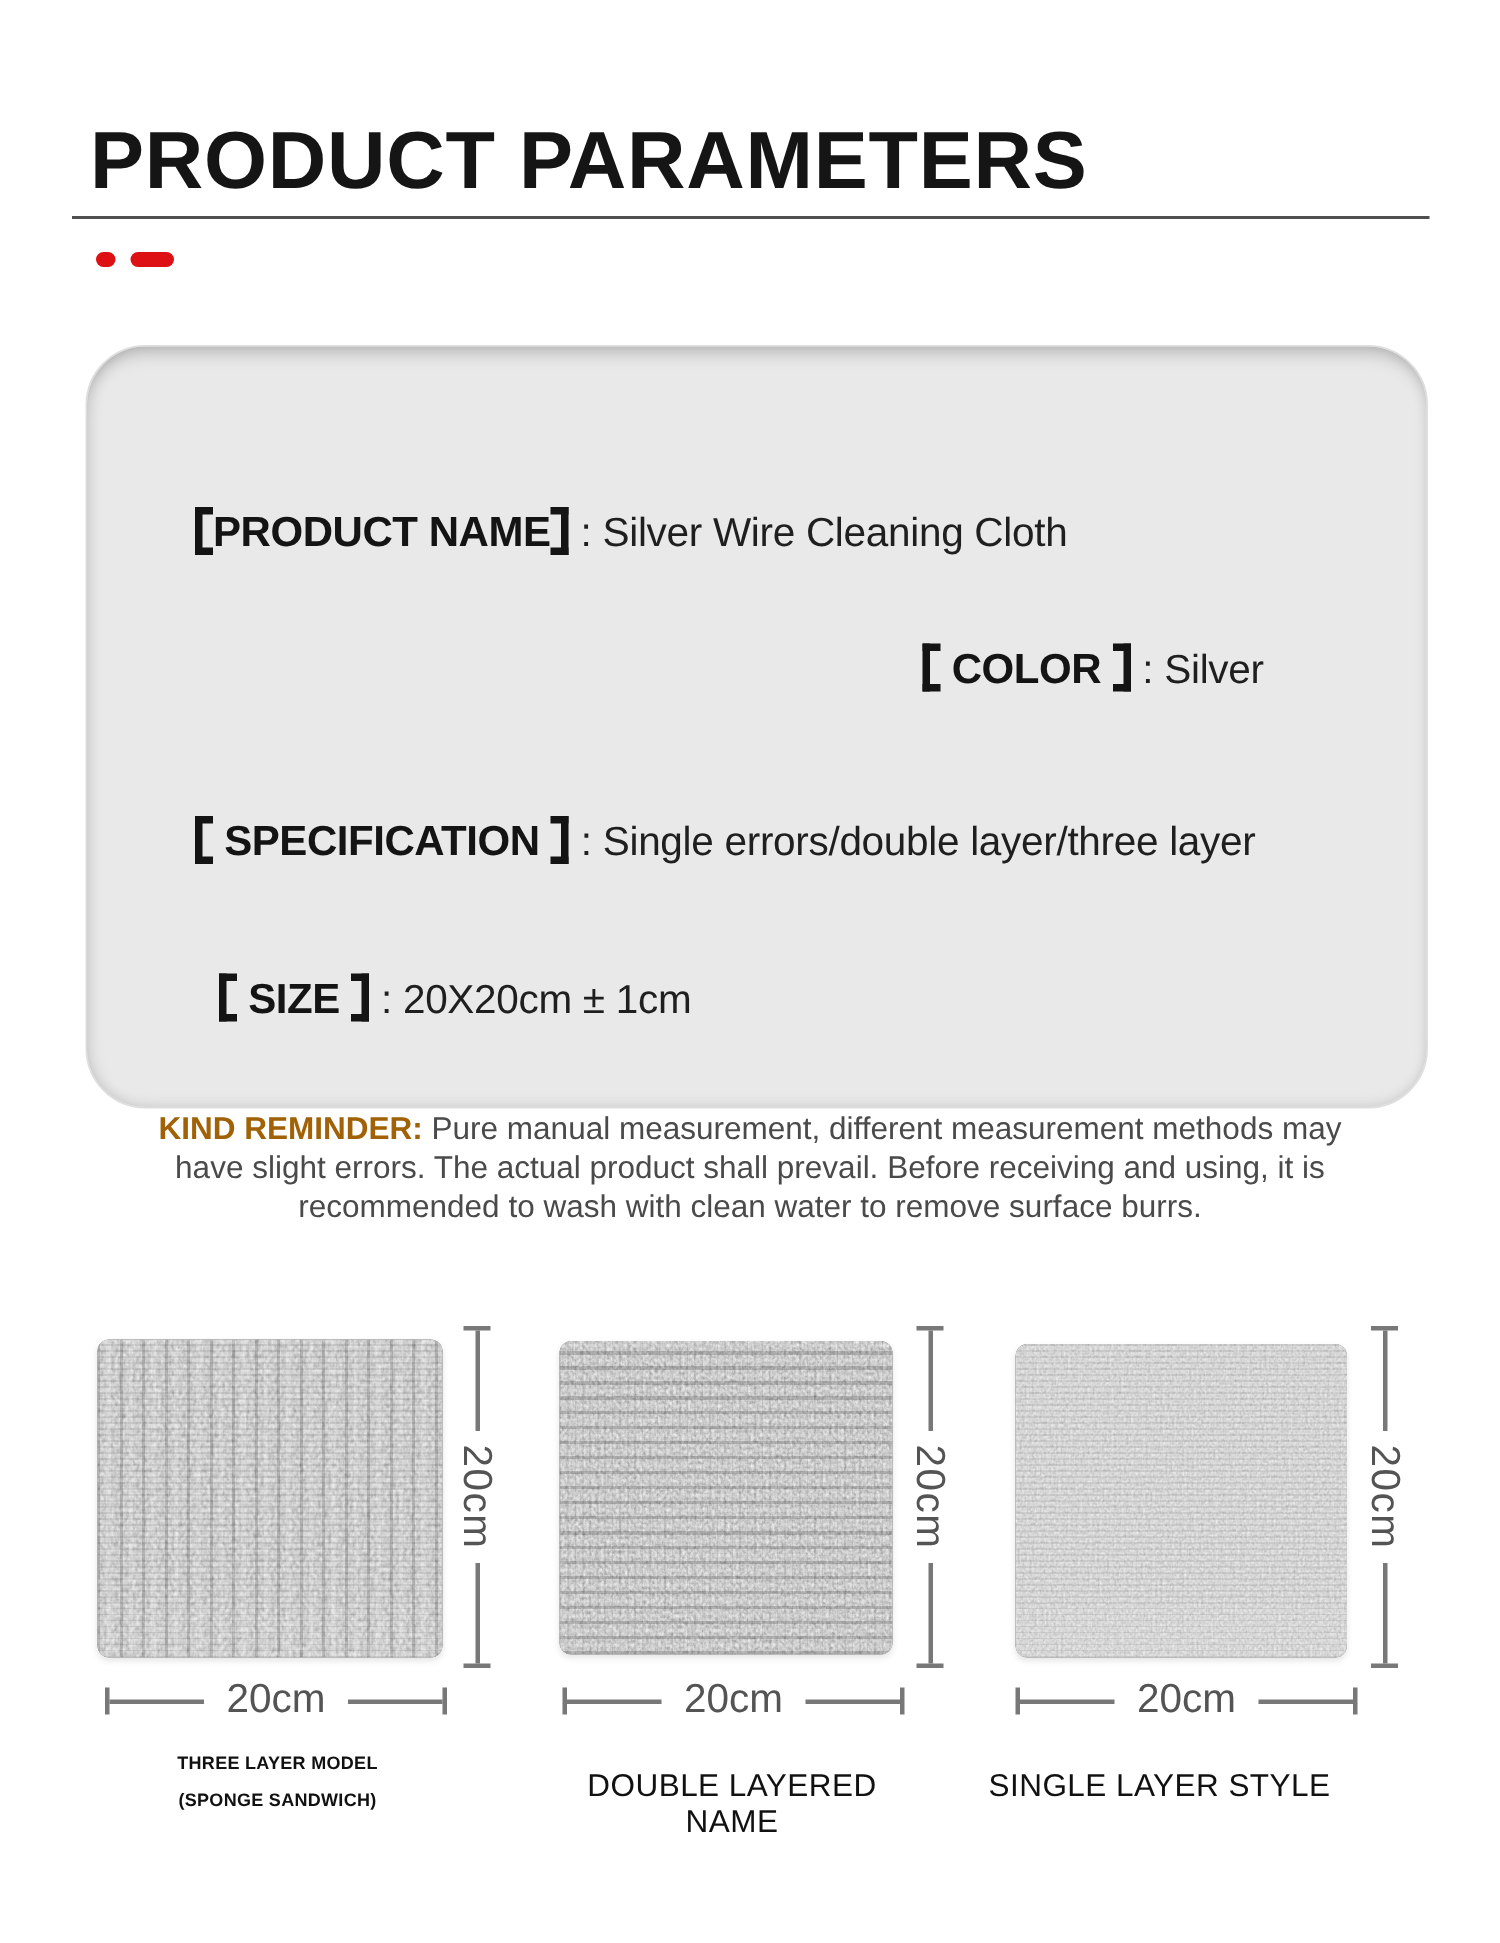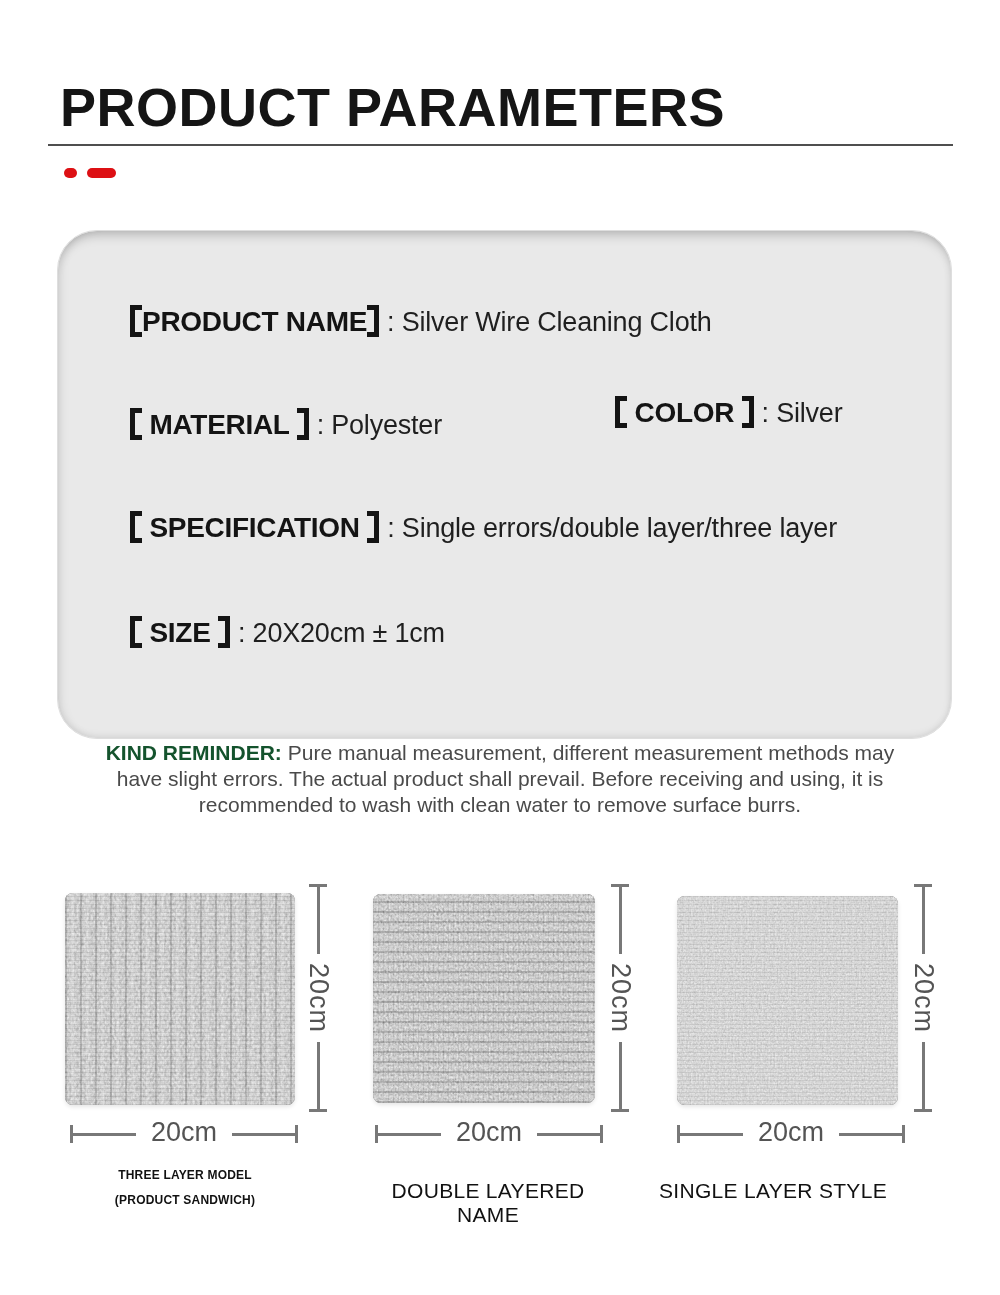--- a/index.html
+++ b/index.html
@@ -31,26 +31,26 @@
   
   .spec-card {
     position:absolute; left:57px; top:230px; width:893px; height:507px;
     background:#e9e9e9; border-radius:40px;
     border:1px solid #dedede;
     box-shadow: inset 0 10px 12px -7px rgba(0,0,0,.25),
                 inset 8px 0 12px -8px rgba(0,0,0,.14),
                 inset -6px 0 10px -7px rgba(0,0,0,.10),
                 inset 0 -7px 10px -7px rgba(0,0,0,.12);
   }
-  .spec-row { position:absolute; white-space:nowrap; }
+  .spec-row { position:absolute; white-space:nowrap;margin-top:33px; }
   .spec-row.r1 { left:130px; top:305px; }
   .spec-row.r2 { left:130px; top:408px; }
   .spec-row.r2b { left:615px; top:396px; }
   .spec-row.r3 { left:130px; top:511px; }
-  .spec-row.r4 { left:130px; top:616px; }
+  .spec-row.r4 { left:146px; top:616px; }
   .spec-label {
     font-weight:bold; font-size:28px; color:#141414; letter-spacing:-0.3px;
   }
   .spec-value {
     font-size:27px; color:#1f1f1f; margin-left:8px; letter-spacing:-0.2px;
   }
   
   .bk {
     display:inline-block; box-sizing:border-box;
     width:12px; height:32px;
@@ -58,21 +58,21 @@
     vertical-align:-6px;
   }
   .bk.r { transform:scaleX(-1); }
   .bktxt { white-space:pre; font-weight:bold; }
 
   
   .reminder {
     position:absolute; left:92px; top:740px; width:816px;
     text-align:center; font-size:21px; line-height:26px; color:#4a4a4a;
   }
-  .reminder b { color:#14532d; font-weight:bold; }
+  .reminder b { color:#a16207; font-weight:bold; }
 
   
   .cloth {
     position:absolute; border-radius:8px; overflow:hidden; background:#9e9e9e;
     box-shadow: inset 0 0 0 4px rgba(122,122,122,.45),
                 inset 0 0 14px rgba(0,0,0,.18),
                 0 2px 4px rgba(0,0,0,.10);
   }
   .cloth.c1 { left:65px;  top:893px; width:230px; height:212px; }
   .cloth.c2 { left:373px; top:894px; width:222px; height:209px; }
@@ -125,23 +125,20 @@
 
   <div class="title">PRODUCT PARAMETERS</div>
   <div class="title-rule"></div>
   <div class="accent-dot"></div>
   <div class="accent-dash"></div>
 
   <div class="spec-card"></div>
 
   <div class="spec-row r1">
     <span class="spec-label"><span class="bk"></span><span class="bktxt">PRODUCT NAME</span><span class="bk r"></span></span><span class="spec-value">: Silver Wire Cleaning Cloth</span>
-  </div>
-  <div class="spec-row r2">
-    <span class="spec-label"><span class="bk"></span><span class="bktxt"> MATERIAL </span><span class="bk r"></span></span><span class="spec-value">: Polyester</span>
   </div>
   <div class="spec-row r2b">
     <span class="spec-label"><span class="bk"></span><span class="bktxt"> COLOR </span><span class="bk r"></span></span><span class="spec-value">: Silver</span>
   </div>
   <div class="spec-row r3">
     <span class="spec-label"><span class="bk"></span><span class="bktxt"> SPECIFICATION </span><span class="bk r"></span></span><span class="spec-value">: Single errors/double layer/three layer</span>
   </div>
   <div class="spec-row r4">
     <span class="spec-label"><span class="bk"></span><span class="bktxt"> SIZE </span><span class="bk r"></span></span><span class="spec-value">: 20X20cm ± 1cm</span>
   </div>
@@ -198,21 +195,21 @@
   </div>
   <div class="hdim d1">
     <div class="hcap"></div>
     <div class="hseg"></div>
     <div class="dimtext-h">20cm</div>
     <div class="hseg"></div>
     <div class="hcap"></div>
   </div>
   <div class="figcap f1">
     <div>THREE LAYER MODEL</div>
-    <div>(PRODUCT SANDWICH)</div>
+    <div>(SPONGE SANDWICH)</div>
   </div>
 
   <div class="cloth c2">
     <svg class="noise">
         <rect width="100%" height="100%" filter="url(#clothF2)"></rect>
       </svg>
     <div class="weave w2"></div>
   </div>
   <div class="vdim d2">
     <div class="vcap"></div>

